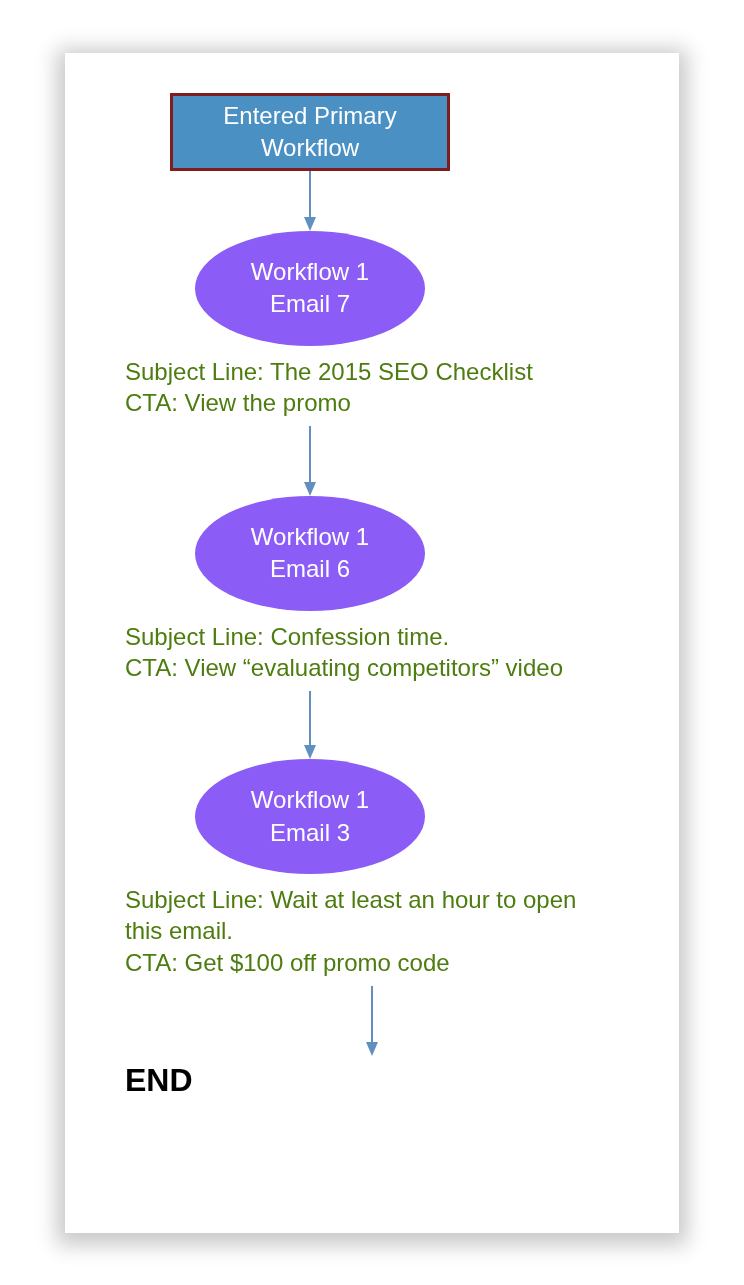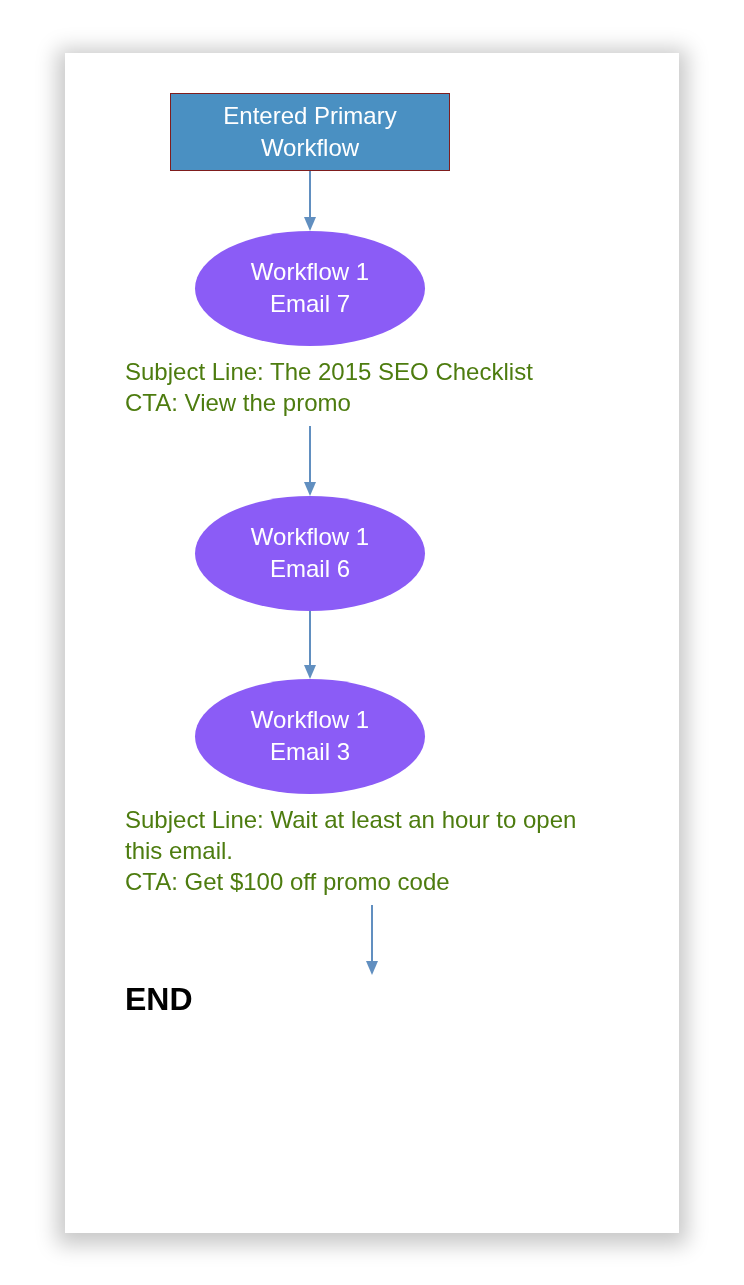--- a/index.html
+++ b/index.html
@@ -17,21 +17,21 @@
       height: 1180px;
       background: #ffffff;
       box-shadow: 0 4px 20px 8px rgba(0,0,0,0.22);
       position: relative;
       padding: 40px 60px 50px 60px;
     }
     .start-box {
       width: 280px;
       height: 78px;
       background: #4a90c2;
-      border: 1px solid #7f1d1d;
+      border: 3px solid #7f1d1d;
       color: #ffffff;
       font-size: 24px;
       display: flex;
       flex-direction: column;
       align-items: center;
       justify-content: center;
       text-align: center;
       line-height: 1.3;
       margin-left: 45px;
       margin-bottom: 0;
@@ -114,20 +114,24 @@
       <line x1="10" y1="0" x2="10" y2="58" stroke="#618fc0" stroke-width="2"></line>
       <polygon points="10,70 4,56 16,56" fill="#618fc0"></polygon>
     </svg>
   </div>
 
   <div class="ellipse">
     <span>Workflow 1</span>
     <span>Email 6</span>
   </div>
 
+  <div class="desc">
+    <span>Subject Line: </span><span>Confession time.</span><br>
+    <span>CTA: </span><span>View “evaluating competitors” video</span>
+  </div>
 
   <div class="arrow">
     <svg width="20" height="68" viewBox="0 0 20 68">
       <line x1="10" y1="0" x2="10" y2="56" stroke="#618fc0" stroke-width="2"></line>
       <polygon points="10,68 4,54 16,54" fill="#618fc0"></polygon>
     </svg>
   </div>
 
   <div class="ellipse">
     <span>Workflow 1</span>

